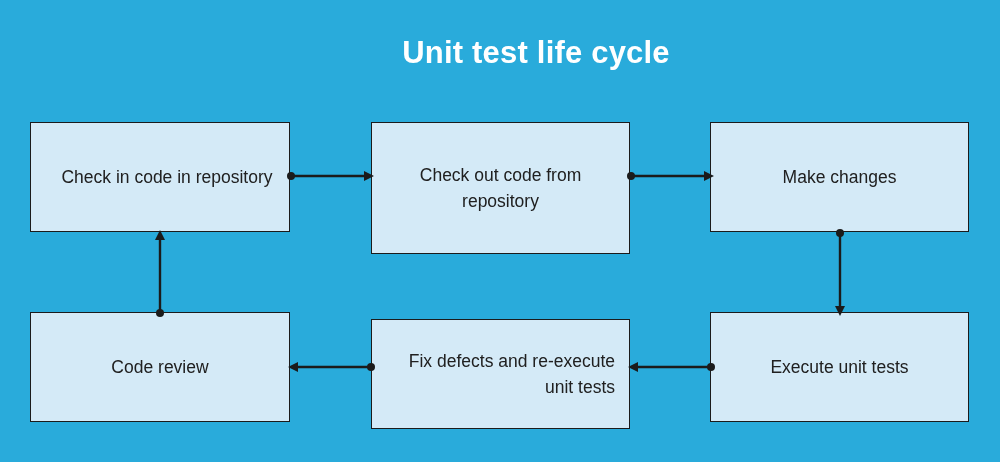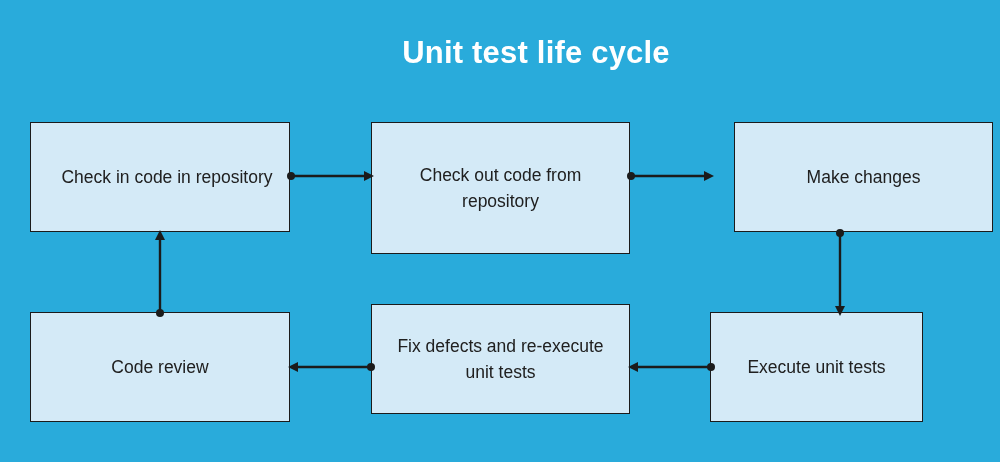--- a/index.html
+++ b/index.html
@@ -45,24 +45,24 @@
     line-height: 26px;
     padding: 0 14px;
   }
   .node .label {
     display: block;
     width: 100%;
   }
   
   .n1 { left: 30px;  top: 122px; width: 260px; height: 110px; padding-left: 28px; }
   .n2 { left: 371px; top: 122px; width: 259px; height: 132px; }
-  .n3 { left: 710px; top: 122px; width: 259px; height: 110px; margin-left: 24px; }
+  .n3 { left: 710px; top: 122px; width: 259px; height: 110px; }
   .n4 { left: 30px;  top: 312px; width: 260px; height: 110px; }
-  .n5 { left: 371px; top: 304px; width: 259px; height: 110px; }
-  .n6 { left: 710px; top: 312px; width: 213px; height: 110px; }
+  .n5 { left: 371px; top: 319px; width: 259px; height: 110px; text-align: right; }
+  .n6 { left: 710px; top: 312px; width: 259px; height: 110px; }
 
   .edge { position: absolute; }
   .edge svg { display: block; overflow: visible; }
 
   
   .e-top-left   { left: 288px; top: 166px; width: 86px;  height: 20px; }
   .e-top-right  { left: 628px; top: 166px; width: 86px;  height: 20px; }
   .e-bot-left   { left: 288px; top: 357px; width: 86px;  height: 20px; }
   .e-bot-right  { left: 628px; top: 357px; width: 86px;  height: 20px; }
   

